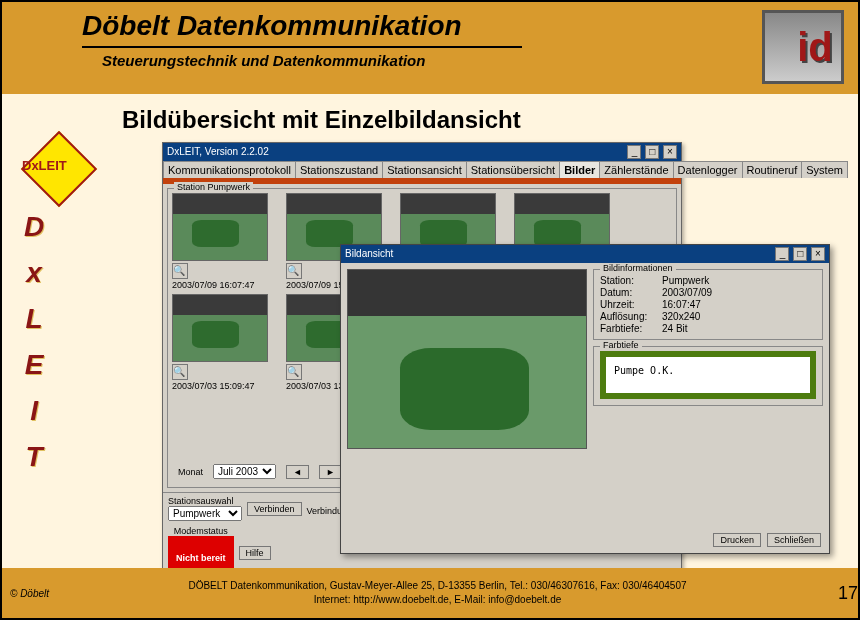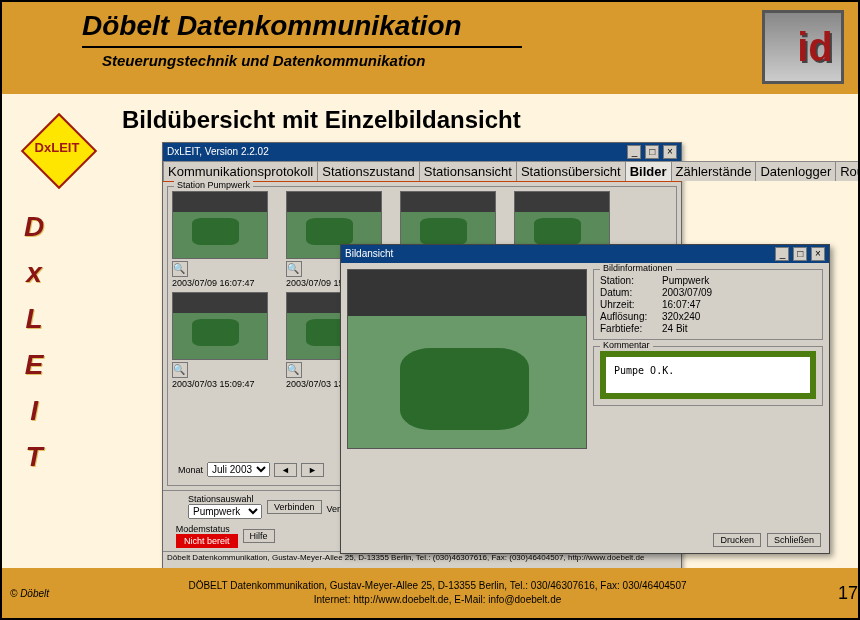--- a/index.html
+++ b/index.html
@@ -4,48 +4,48 @@
 <style>
   * { box-sizing: border-box; margin: 0; padding: 0; }
   body { width: 860px; height: 620px; font-family: Arial, sans-serif; background: #d89a2d; border: 2px solid #000; position: relative; overflow: hidden; }
   .header { height: 92px; background: #d89a2d; padding: 8px 16px 4px 80px; position: relative; }
   .header-title { font-size: 28px; font-weight: bold; font-style: italic; color: #000; }
   .header-rule { border: none; border-top: 2px solid #000; margin: 4px 0; width: 440px; }
   .header-sub { font-size: 15px; font-weight: bold; font-style: italic; color: #000; padding-left: 20px; }
   .logo3d { position: absolute; right: 14px; top: 8px; width: 82px; height: 74px; background: linear-gradient(#888,#ccc); border: 3px solid #555; display:flex; align-items:center; justify-content:center;padding-left:24px; }
   .logo3d span { font-size: 40px; font-weight: bold; color: #a01818; text-shadow: 2px 2px #444; }
   .body { position: absolute; top: 92px; left: 0; right: 0; bottom: 50px; background: #fff5df; }
-  .side-logo { position: absolute; left: 10px; top: 20px; width: 90px; text-align: center; }
+  .side-logo { position: absolute; left: 10px; top: 38px; width: 90px; }
   .diamond { width: 70px; height: 70px; margin: 0 auto; position: relative; }
   .diamond:before { content:""; position:absolute; width:50px; height:50px; background:#ffe600; border:2px solid #a01818; transform: rotate(45deg); left:10px; top:10px; }
   .diamond-txt { position:absolute; top:26px; left:0; right:0; font-size:13px; font-weight:bold; color:#a01818; }
   .vertical { position:absolute; left:22px; top:110px; font-size:28px; font-weight:bold; font-style:italic; color:#8a1515; line-height:46px; text-shadow:1px 1px #e0c060;}
   .vertical div { text-align:center; }
   .content-title { font-size: 24px; font-weight: bold; padding: 12px 0 8px 120px; }
   .app-window { position:absolute; left:160px; top:48px; width:520px; height:432px; background:#d4d0c8; border:1px solid #666; box-shadow: 2px 2px 4px rgba(0,0,0,.3); font-size:10px; }
   .wtitle { height:18px; background: linear-gradient(#084,#0a5088 0%, #1060a0); background:#0a4080; color:#fff; font-size:10px; line-height:18px; padding:0 4px; display:flex; justify-content:space-between; }
   .wtitle .btns span { display:inline-block; width:14px; height:14px; background:#d4d0c8; border:1px solid #777; margin-left:1px; text-align:center; line-height:12px; color:#000;}
-  .tabs { display:flex; background:#d4d0c8; border-bottom:1px solid #c2410c; font-size:13px; }
+  .tabs { display:flex; background:#d4d0c8; border-bottom:6px solid #c2410c; font-size:11px; }
   .tab { padding:2px 4px; border:1px solid #888; border-bottom:none; background:#d4d0c8; margin-right:-1px; cursor:pointer; white-space:nowrap;}
   .tab.active { background:#e8e6e0; font-weight:bold; }
   .groupbox { border:1px solid #888; margin:4px; padding:4px; position:relative; }
   .groupbox-title { position:absolute; top:-7px; left:6px; background:#d4d0c8; padding:0 3px; font-size:9px; }
   .thumbs { display:flex; flex-wrap:wrap; gap:4px; }
   .thumb { width:110px; }
   .thumb-img { width:96px; height:68px; background:#5a8a5a; border:1px solid #666; display:inline-block; position:relative; overflow:hidden;}
   .thumb-img:before { content:""; position:absolute; left:20%; top:40%; width:50%; height:40%; background:#2e6b2e; border-radius:20%;}
   .thumb-img:after { content:""; position:absolute; left:0; top:0; width:100%; height:30%; background:#3a3a3a;}
   .mag { display:inline-block; width:16px; height:16px; border:1px solid #777; background:#d4d0c8; vertical-align:bottom; text-align:center; line-height:14px; cursor:pointer;}
   .thumb-cap { font-size:9px; margin-top:1px;}
-  .month-row { display:flex; gap:4px; align-items:center; margin:4px 6px;}
+  .month-row { display:flex; gap:10px; align-items:center; margin:4px 6px;}
   .month-row select { font-size:10px; }
   .bottom-bar { display:flex; align-items:center; gap:5px; padding:3px 5px; font-size:9px; border-top:1px solid #888; flex-wrap:wrap;}
   .bottom-bar label { font-size:9px;}
   .btn { background:#d4d0c8; border:1px solid #777; padding:1px 6px; font-size:9px; cursor:pointer;}
-  .status-red { background:#d00; color:#fff; padding:2px 8px; font-weight:normal;margin-left:8px;}
+  .status-red { background:#d00; color:#fff; padding:17px 8px; font-weight:bold;}
   .statusline { font-size:8px; background:#d4d0c8; border-top:1px solid #888; padding:1px 4px; white-space:nowrap; overflow:hidden;}
   .dialog { position:absolute; left:338px; top:150px; width:490px; height:310px; background:#d4d0c8; border:1px solid #444; box-shadow:3px 3px 6px rgba(0,0,0,.4); font-size:10px;}
   .dlg-body { display:flex; padding:6px; gap:6px; }
   .big-img { width:240px; height:180px; background:#6a9a6a; border:1px solid #555; position:relative; overflow:hidden;}
   .big-img:before{content:"";position:absolute;left:0;top:0;width:100%;height:26%;background:#353535;}
   .big-img:after{content:"";position:absolute;left:22%;top:44%;width:54%;height:46%;background:#2b6a2b;border-radius:24%;}
   .info-panel { flex:1; }
   .info-group { border:1px solid #888; padding:4px 6px; position:relative; margin-bottom:6px; font-size:10px;}
   .info-group-title { position:absolute; top:-7px; left:6px; background:#d4d0c8; padding:0 3px; font-size:9px;}
   .info-row { display:flex; margin:1px 0; }
@@ -137,21 +137,21 @@
       </div>
       <div class="month-row" style="position:absolute; bottom:4px; left:4px;">
         <div style="font-size:9px;">Monat</div>
         <select><option>Juli 2003</option></select>
         <button class="btn">◄</button>
         <button class="btn">►</button>
       </div>
     </div>
 
     <div class="bottom-bar">
-      <div style="display:flex;flex-direction:column;margin-left:20px;">
+      <div style="display:flex;flex-direction:column;">
         <label>Stationsauswahl</label>
         <select style="width:74px;"><option>Pumpwerk</option></select>
       </div>
       <button class="btn">Verbinden</button>
       <label><span>Verbindung halten</span> <input type="radio" style=""></label>
       <div style="text-align:center;">
         <div>Abfrage per</div>
         <button class="btn">Zustand abfragen</button>
       </div>
       <label><span>DATA/SMS</span> <input type="radio" checked="" style=""> <input type="radio" style=""></label>
@@ -197,21 +197,21 @@
           <div class="info-row">
               <span class="k">Auflösung:</span>
               <span>320x240</span>
             </div>
           <div class="info-row">
               <span class="k">Farbtiefe:</span>
               <span>24 Bit</span>
             </div>
         </div>
         <div class="info-group">
-          <div class="info-group-title">Kommentar</div>
+          <div class="info-group-title">Farbtiefe</div>
           <textarea class="comment-box" style="">Pumpe O.K.</textarea>
         </div>
       </div>
     </div>
     <div class="dlg-btns">
       <button class="btn">Drucken</button>
       <button class="btn">Schließen</button>
     </div>
   </div>
 </div>

